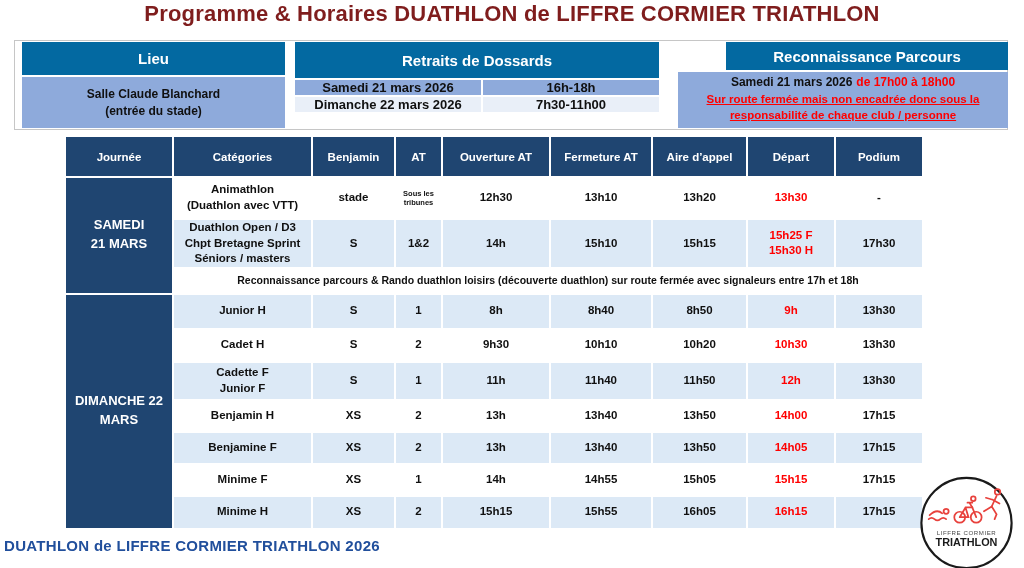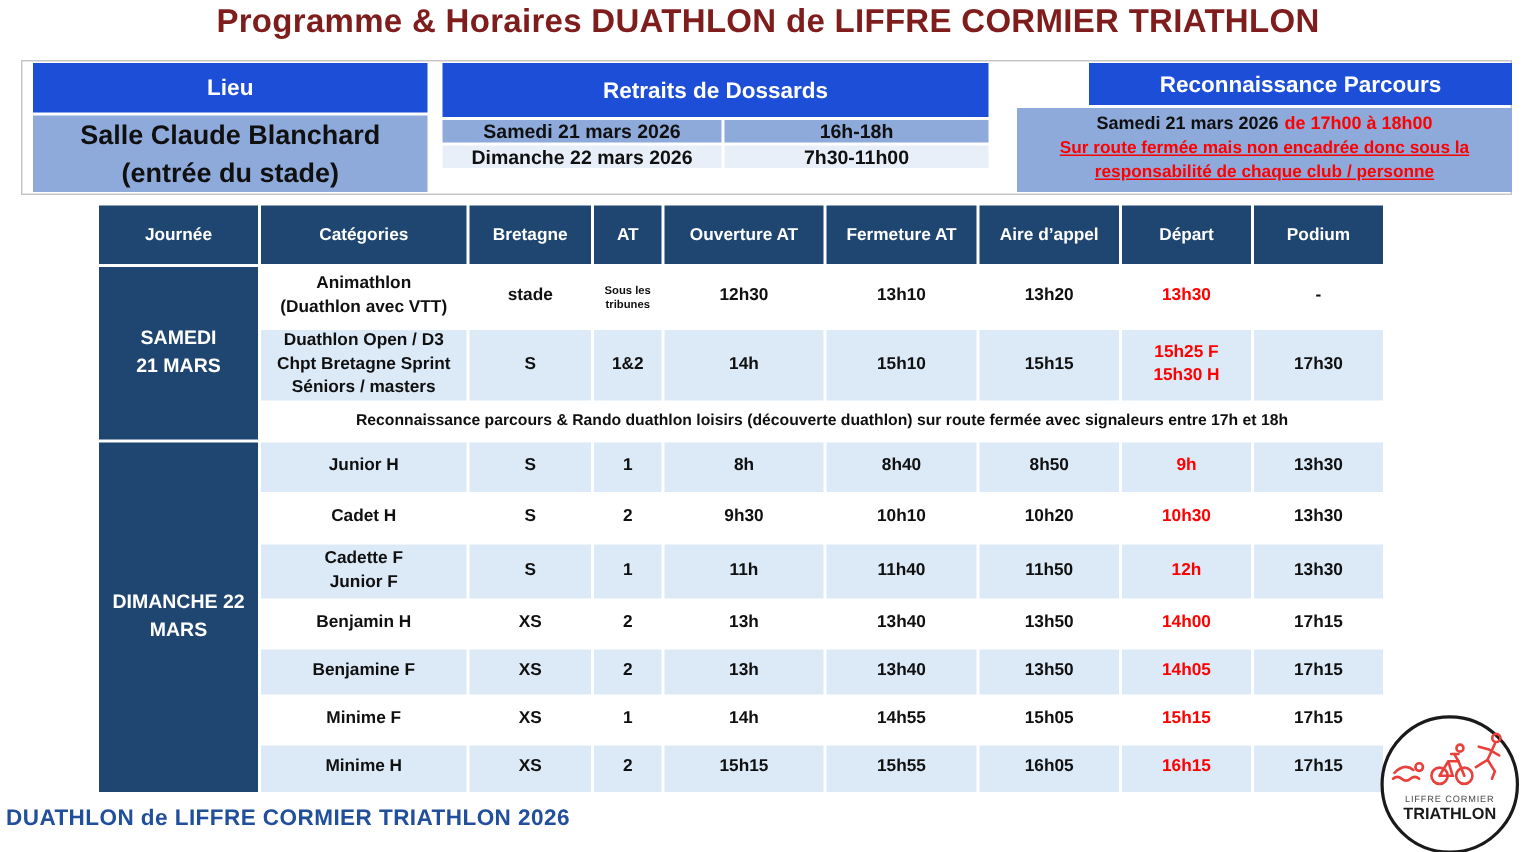--- a/index.html
+++ b/index.html
@@ -6,28 +6,28 @@
   body { background:#888; font-family:"Liberation Sans", sans-serif; }
   .page { position:relative; width:1024px; height:568px; background:#fff; overflow:hidden; }
 
   .title { position:absolute; top:1px; left:0; width:100%; text-align:center;
            font-size:22px; font-weight:bold; color:#7f1d1d; letter-spacing:.2px; }
 
   .band { position:absolute; left:14px; top:40px; width:994px; height:90px;
           border:1px solid #C6C6C6; background:#fff; }
 
   .box { position:absolute; display:flex; flex-direction:column; gap:2px; }
-  .box-hdr { background:#1d4ed8; color:#fff; font-weight:bold; font-size:15px;
+  .box-hdr { background:#0369a1; color:#fff; font-weight:bold; font-size:15px;
              display:flex; align-items:center; justify-content:center; }
 
   .lieu { left:22px; top:42px; width:263px; height:86px; }
   .lieu .box-hdr { height:33px; flex:none; }
   .lieu-body { flex:1; background:#8EAADB; display:flex; flex-direction:column;
                align-items:center; justify-content:center; font-weight:bold;
-               font-size:18px; color:#101010; line-height:1.35; white-space:pre-line; text-align:center; }
+               font-size:12px; color:#101010; line-height:1.35; white-space:pre-line; text-align:center; }
 
   .dossards { left:295px; top:42px; width:364px; height:62px; }
   .dossards .box-hdr { height:36px; flex:none; }
   .dossard-row { flex:1; display:grid; grid-template-columns:186px 176px; gap:2px; }
   .dossard-cell { display:flex; align-items:center; justify-content:center;
                   font-weight:bold; font-size:13px; color:#101010; }
   .row-med  .dossard-cell { background:#8EAADB; }
   .row-light .dossard-cell { background:#E9EFF8; }
 
   .recon { left:678px; top:42px; width:330px; height:86px; }
@@ -107,21 +107,21 @@
         <col style="width:106px">
         <col style="width:100px">
       <col style="width:93px">
         <col style="width:86px">
         <col style="width:86px">
     </colgroup>
     <tbody>
         <tr>
       <th>Journée</th>
       <th>Catégories</th>
-      <th>Bretagne</th>
+      <th>Benjamin</th>
       <th>AT</th>
       <th>Ouverture AT</th>
       <th>Fermeture AT</th>
       <th>Aire d’appel</th>
       <th>Départ</th>
       <th>Podium</th>
     </tr>
     <tr class="r-white rh-a">
       <td class="journee" rowspan="3">SAMEDI
 21 MARS</td>

